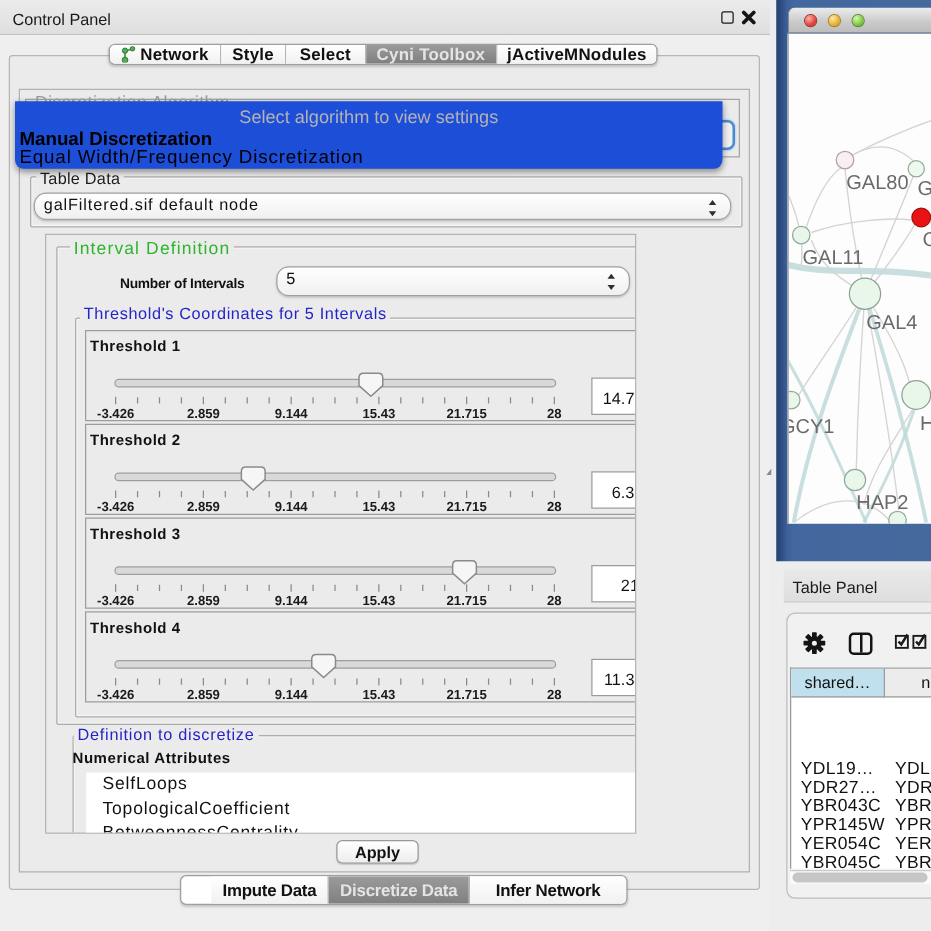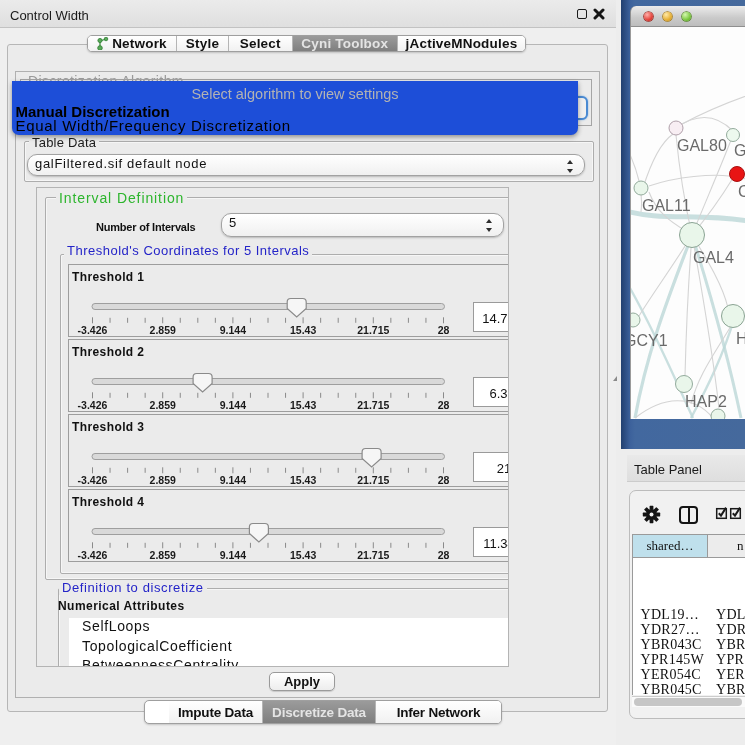--- a/index.html
+++ b/index.html
@@ -114,37 +114,37 @@
   .light { position:absolute; top:6px; width:9px; height:9px; border-radius:50%; }
   #canvas { left:0px; top:21px; width:115px; height:392px; background:#fdfdfd; border-left:1px solid #9a9a9a; overflow:hidden; }
 
   
   #tp-title { left:627px; top:455px; width:118px; height:27px; background:linear-gradient(#e9e9e9,#dedede);
     border-bottom:1px solid #cccccc; }
   #tp-title span { position:absolute; left:7px; top:7px; font-size:13px; color:#1a1a1a; }
   #tp-panel { left:629px; top:490px; width:126px; height:229px; background:#f1f1f1;
     border:1px solid #bcbcbc; border-radius:7px; }
   #tbl { position:absolute; left:632px; top:534px; width:113px; height:161px; background:#fff;
-    border-top:1px solid #9a9a9a; border-left:1px solid #9a9a9a; overflow:hidden;font-family:Liberation Serif, serif; }
+    border-top:1px solid #9a9a9a; border-left:1px solid #9a9a9a; overflow:hidden; }
   .hdr { position:absolute; top:0; height:23px; font-size:13px; color:#111; text-align:center;
     border-right:1px solid #9a9a9a; border-bottom:1px solid #9a9a9a; line-height:22px; }
   #hdr1 { left:0; width:75px; background:#bfe0ec; }
   #hdr2 { left:75px; width:45px; background:#ececec; text-align:left; padding-left:29px; }
   .col { position:absolute; top:27px; font-size:14px; color:#111; line-height:15.05px; letter-spacing:0.3px;margin-top:45px; }
   #col1 { left:7.5px; }
   #col2 { left:83px; }
   #hsb { position:absolute; left:632px; top:696px; width:113px; height:11px; background:#fafafa; border-top:1px solid #ccc; }
   #hsb div { position:absolute; left:2px; top:1px; width:108px; height:8px; background:#c6c6c6; border-radius:4px; }
 </style>
 </head>
 <body>
 
 <div class="abs" id="leftbg"></div>
 <div class="abs" id="titlebar">
-  <span class="t">Control Width</span>
+  <span class="t">Control Panel</span>
   <span id="float-ic"></span>
   <svg style="position:absolute;left:593px;top:8px" width="12" height="12" viewBox="0 0 12 12">
     <g stroke="#151515" stroke-width="3" stroke-linecap="round">
       <line x1="2" y1="2" x2="10" y2="10"></line>
         <line x1="10" y1="2" x2="2" y2="10"></line>
     </g>
   </svg>
 </div>
 
 <div class="abs" id="content"></div>

